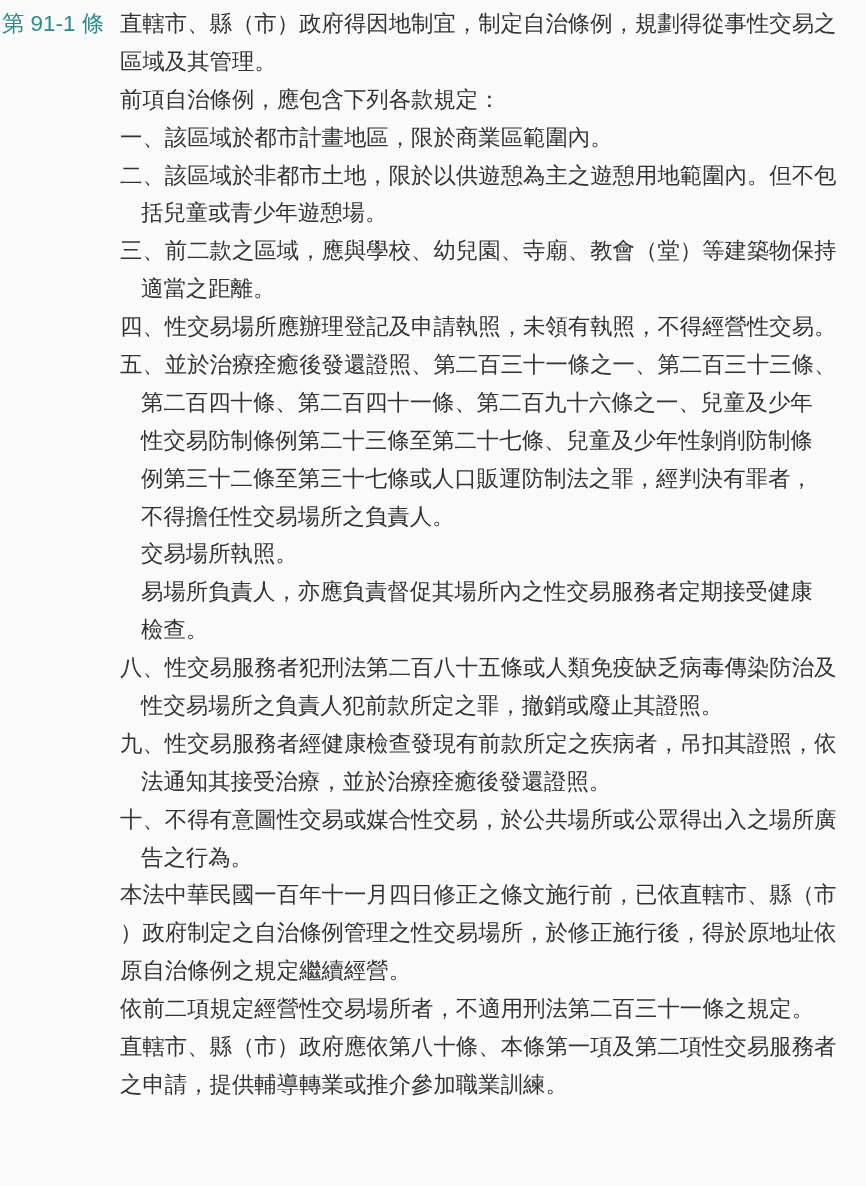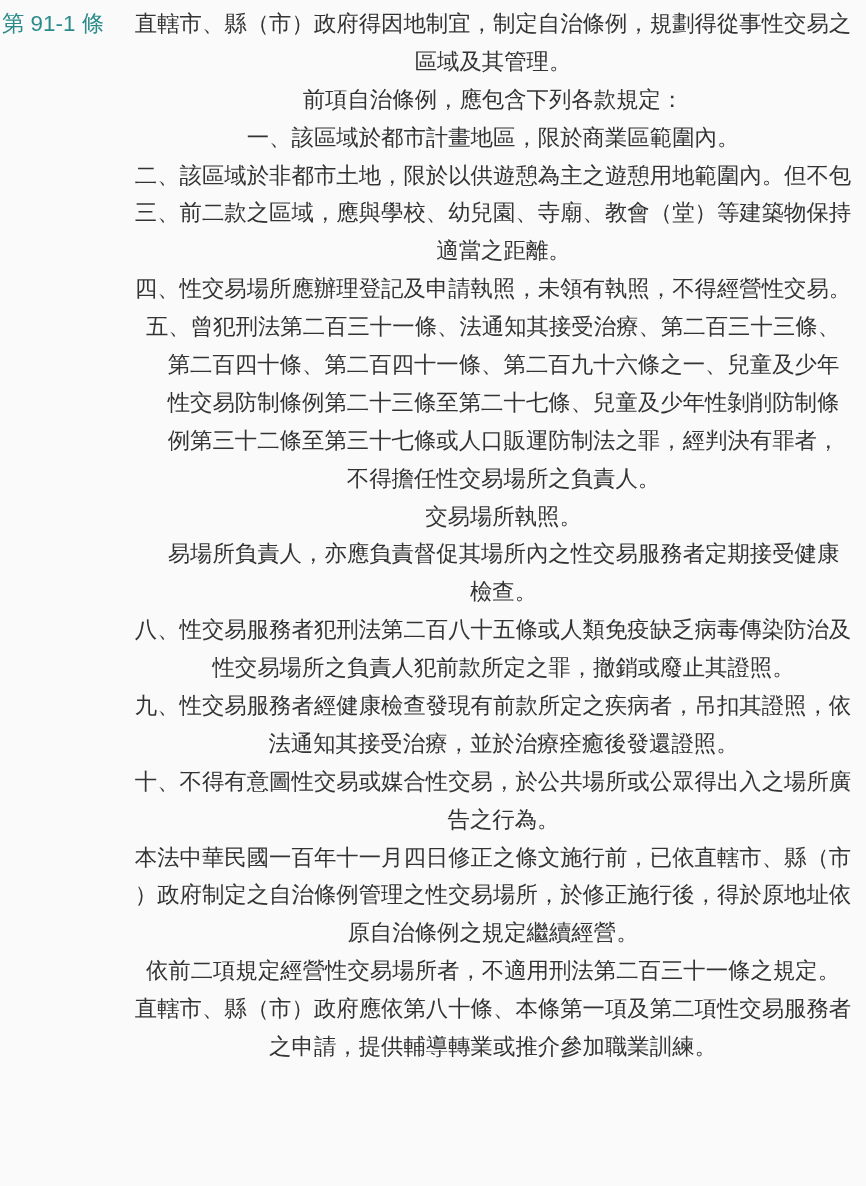--- a/index.html
+++ b/index.html
@@ -36,41 +36,41 @@
     text-decoration: none;
   }
   .article-content {
     flex: 1 1 auto;
     font-size: 22.4px;
     line-height: 37.9px;
   }
   .line {
     white-space: nowrap;
     height: 37.9px;
-    text-align: center;
   }
   .line.indent {
     padding-left: 21px;
   }
 </style>
 </head>
 <body>
 
 <div class="article">
   <a class="article-number">第 91-1 條</a>
   <div class="article-content">
     <div class="line">直轄市、縣（市）政府得因地制宜，制定自治條例，規劃得從事性交易之</div>
       <div class="line">區域及其管理。</div>
       <div class="line">前項自治條例，應包含下列各款規定：</div>
       <div class="line">一、該區域於都市計畫地區，限於商業區範圍內。</div>
       <div class="line">二、該區域於非都市土地，限於以供遊憩為主之遊憩用地範圍內。但不包</div>
+      <div class="line indent">括兒童或青少年遊憩場。</div>
       <div class="line">三、前二款之區域，應與學校、幼兒園、寺廟、教會（堂）等建築物保持</div>
       <div class="line indent">適當之距離。</div>
       <div class="line">四、性交易場所應辦理登記及申請執照，未領有執照，不得經營性交易。</div>
-      <div class="line">五、曾犯刑法第二百三十一條、法通知其接受治療、第二百三十三條、</div>
+      <div class="line">五、並於治療痊癒後發還證照、第二百三十一條之一、第二百三十三條、</div>
       <div class="line indent">第二百四十條、第二百四十一條、第二百九十六條之一、兒童及少年</div>
       <div class="line indent">性交易防制條例第二十三條至第二十七條、兒童及少年性剝削防制條</div>
       <div class="line indent">例第三十二條至第三十七條或人口販運防制法之罪，經判決有罪者，</div>
       <div class="line indent">不得擔任性交易場所之負責人。</div>
       <div class="line indent">交易場所執照。</div>
       <div class="line indent">易場所負責人，亦應負責督促其場所內之性交易服務者定期接受健康</div>
       <div class="line indent">檢查。</div>
       <div class="line">八、性交易服務者犯刑法第二百八十五條或人類免疫缺乏病毒傳染防治及</div>
       <div class="line indent">性交易場所之負責人犯前款所定之罪，撤銷或廢止其證照。</div>
       <div class="line">九、性交易服務者經健康檢查發現有前款所定之疾病者，吊扣其證照，依</div>

